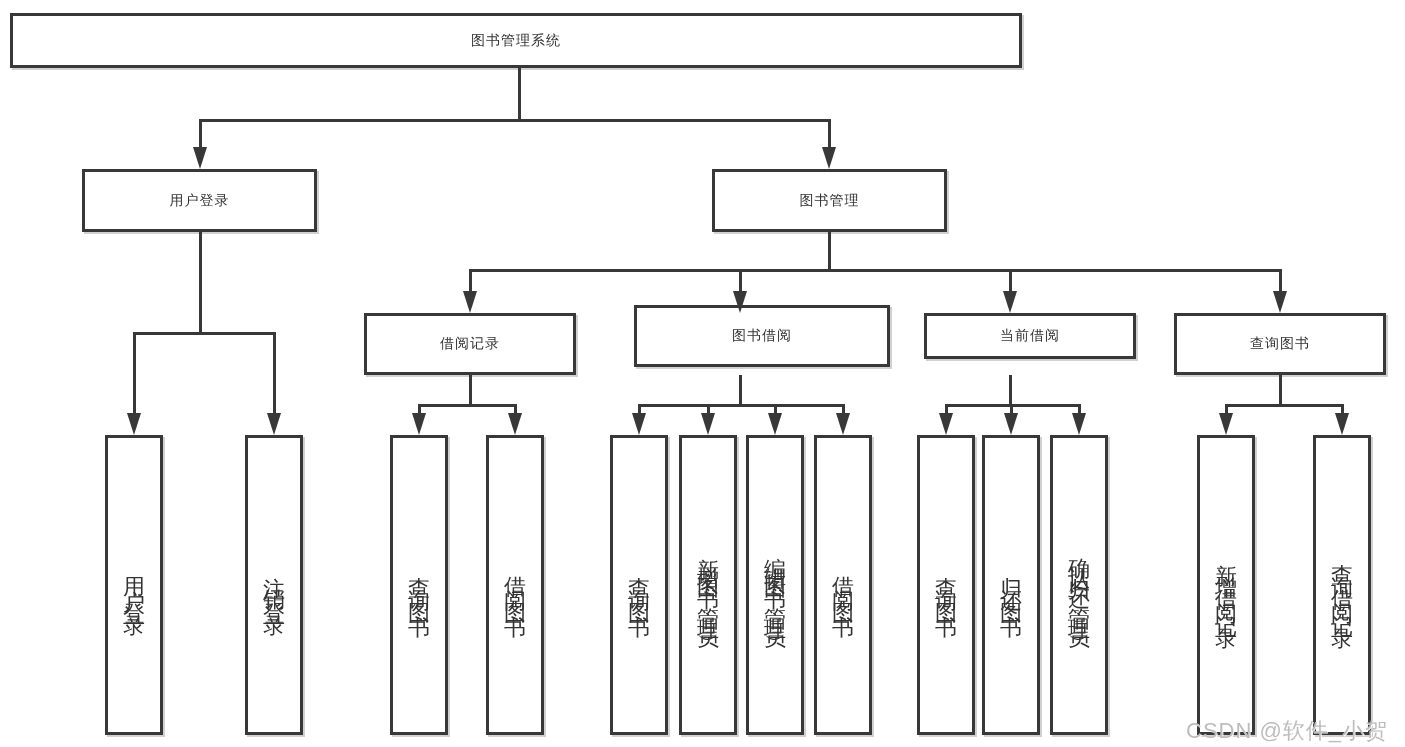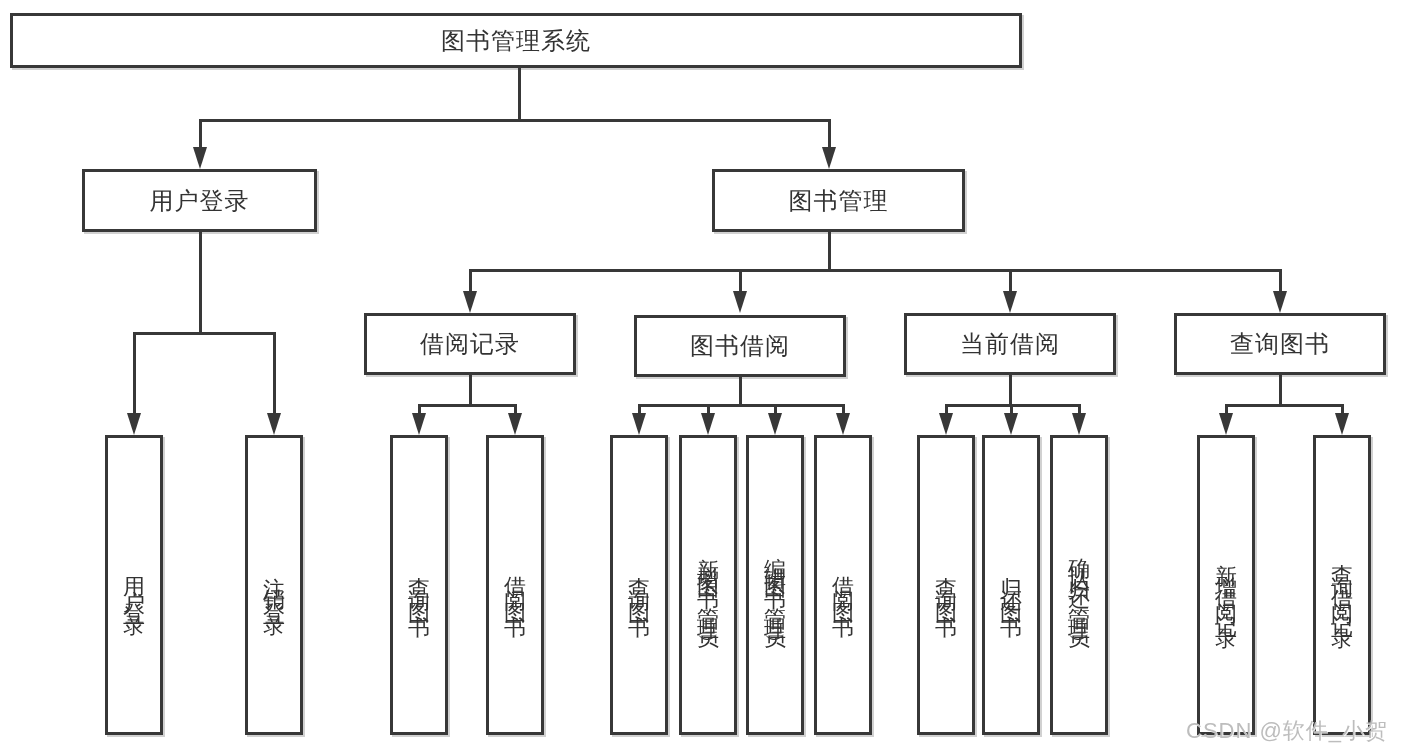--- a/index.html
+++ b/index.html
@@ -10,21 +10,21 @@
   }
   html,body{margin:0;padding:0;background:#fff;}
   .canvas{
     position:relative;width:1405px;height:747px;background:var(--bg);
     font-family:"Liberation Sans","DejaVu Sans",sans-serif;overflow:hidden;
   }
   .node{
     position:absolute;box-sizing:border-box;background:#fff;
     border:3px solid var(--line);
     display:flex;align-items:center;justify-content:center;
-    color:var(--text);font-size:24px;letter-spacing:1px;
+    color:var(--text);font-size:14px;letter-spacing:1px;
     box-shadow:2px 2px 0 rgba(0,0,0,0.18);
     white-space:nowrap;
   }
   .vert{
     writing-mode:vertical-rl;text-orientation:mixed;
     letter-spacing:13px;font-size:22px;overflow:hidden;
   }
   .vert.dense{letter-spacing:10px;}
   .vline{position:absolute;width:3px;background:var(--line);}
   .hline{position:absolute;height:3px;background:var(--line);}
@@ -40,25 +40,25 @@
   }
 </style>
 </head>
 <body>
 
 <div class="canvas">
 
   <div class="node" style="left:10px;top:13px;width:1012px;height:55px">图书管理系统</div>
 
   <div class="node" style="left:82px;top:169px;width:235px;height:63px">用户登录</div>
-  <div class="node" style="left:712px;top:169px;width:253px;height:63px">图书管理</div>
+  <div class="node" style="left:712px;top:169px;width:235px;height:63px">图书管理</div>
 
   <div class="node" style="left:364px;top:313px;width:212px;height:62px">借阅记录</div>
-  <div class="node" style="left:634px;top:315px;width:212px;height:62px">图书借阅</div>
-  <div class="node" style="left:904px;top:313px;width:212px;height:62px">当前借阅</div>
+  <div class="node" style="left:634px;top:305px;width:256px;height:62px">图书借阅</div>
+  <div class="node" style="left:924px;top:313px;width:212px;height:46px">当前借阅</div>
   <div class="node" style="left:1174px;top:313px;width:212px;height:62px">查询图书</div>
 
   <div class="node vert" style="left:105px;top:435px;width:58px;height:300px">用户登录</div>
   <div class="node vert" style="left:245px;top:435px;width:58px;height:300px">注销登录</div>
 
   <div class="node vert" style="left:390px;top:435px;width:58px;height:300px">查询图书</div>
   <div class="node vert" style="left:486px;top:435px;width:58px;height:300px">借阅图书</div>
 
   <div class="node vert" style="left:610px;top:435px;width:58px;height:300px">查询图书</div>
   <div class="node vert dense" style="left:679px;top:435px;width:58px;height:300px">新增图书（管理员）</div>

